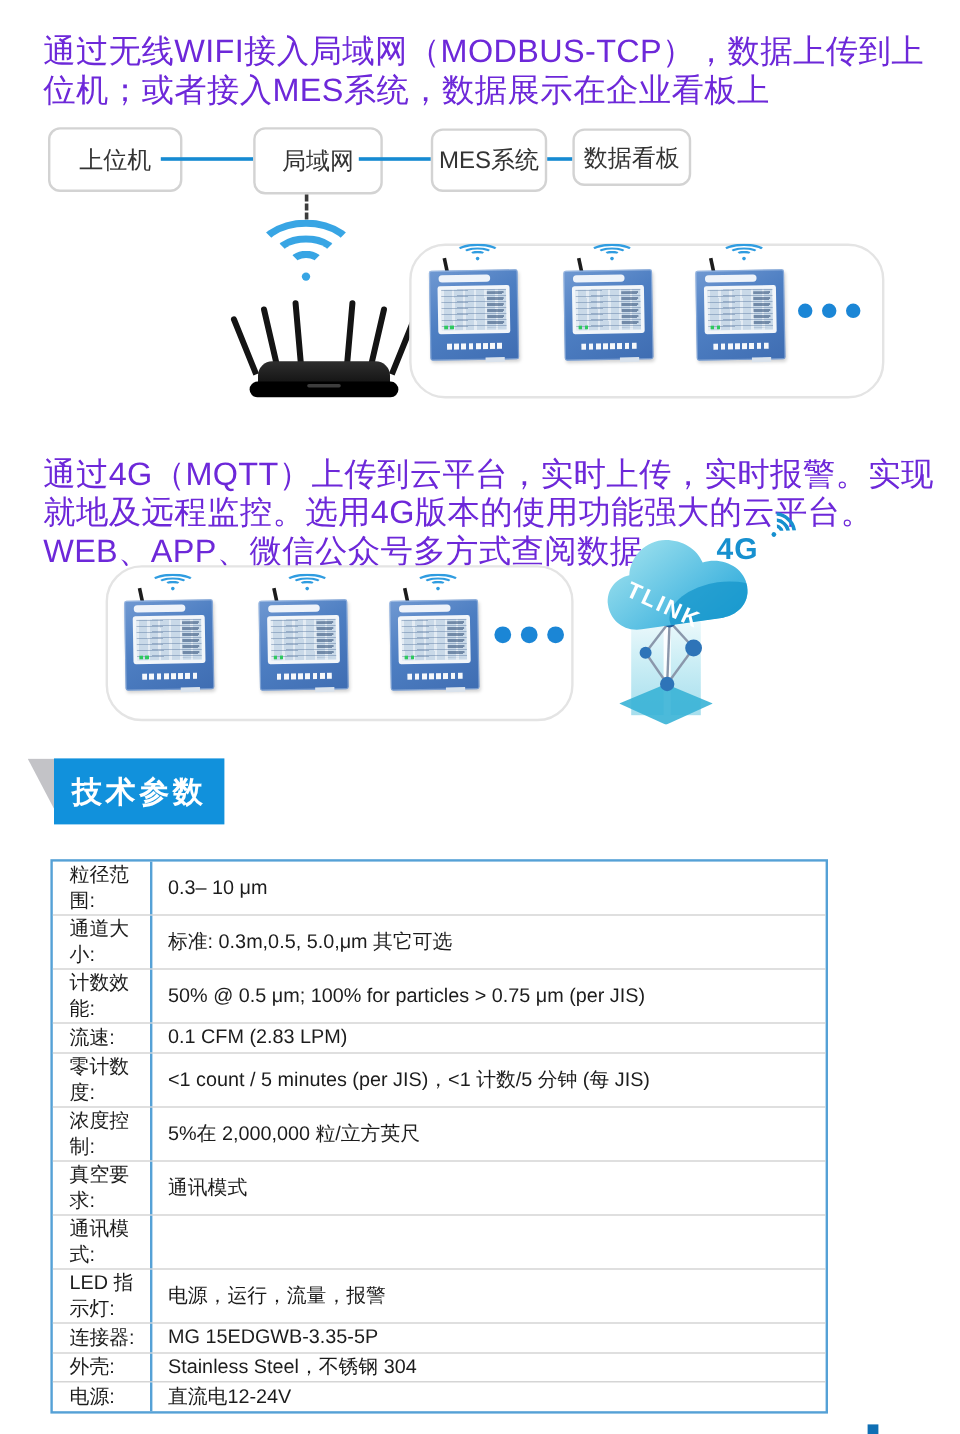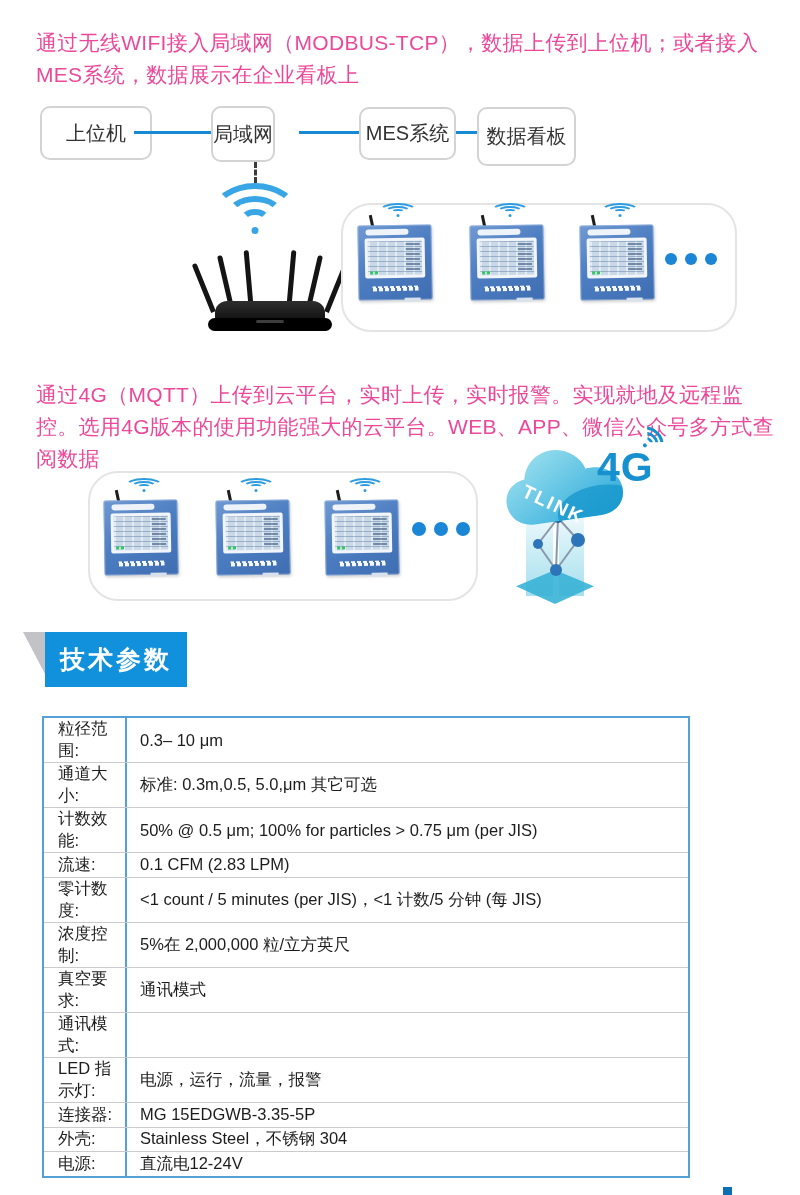--- a/index.html
+++ b/index.html
@@ -3,21 +3,21 @@
 <meta charset="utf-8">
 <style>
   * { margin:0; padding:0; box-sizing:border-box; }
   html,body { background:#fff; }
   .page {
     position:relative; width:800px; height:1195px; margin:0 auto;
     background:#fff; overflow:hidden;
     font-family:"Liberation Sans", sans-serif; color:#333;
   }
   
-  .para { position:absolute; font-size:21px; line-height:32px; color:#ec4899; font-weight:500; letter-spacing:.3px; }
+  .para { position:absolute; font-size:27px; line-height:32px; color:#6d28d9; font-weight:500; letter-spacing:.3px; }
   #intro1 { left:36px; top:27px; width:740px; }
   #intro2 { left:36px; top:360px; width:748px;margin-top:19px; }
 
   
   .fnode { position:absolute; background:#fff; border:2px solid #d3d3d3; border-radius:10px;
            display:flex; align-items:center; justify-content:center;
            font-size:20px; font-weight:500; color:#333; }
   .fline { position:absolute; top:131px; height:3px; background:#168ad2; }
   .dashline { position:absolute; left:254px; top:162px; height:21px; width:0; border-left:3px dashed #3c3c3c; }
 
@@ -78,21 +78,21 @@
   .bdots.lg span { width:14px; height:14px; }
 
   
   .cloud-svg { position:absolute; left:500px; top:438px; width:128px; height:100px; transform:rotate(-8deg); }
   .pillar { position:absolute; left:526px; top:500px; width:58px; height:96px;
             background:linear-gradient(to bottom, rgba(200,240,248,.05), rgba(150,220,235,.5) 55%, rgba(120,205,228,.65)); }
   .pillar::before { content:""; position:absolute; top:0; bottom:0; left:47%; width:10%; background:rgba(255,255,255,.9); }
   .pillar::after { content:""; position:absolute; left:-10px; right:-10px; bottom:-8px; height:34px;
             background:#39b3d6; clip-path:polygon(50% 0,100% 48%,50% 100%,0 48%); opacity:.9; }
   .molecule { position:absolute; left:528px; top:508px; width:64px; height:72px; }
-  .g4 { position:absolute; left:597px; top:444px; font-size:41px; font-weight:bold; color:#1790cf; letter-spacing:1px; }
+  .g4 { position:absolute; left:597px; top:444px; font-size:25px; font-weight:bold; color:#1790cf; letter-spacing:1px; }
   .g4wifi { left:634px; top:428px; width:30px; height:26px; --wc:#1790cf; --bw:3px; --dw:4px; transform:rotate(43deg); }
 
   
   .sec-tri  { position:absolute; left:23px; top:632px; width:22px; height:42px;
               background:#c3c3c7; clip-path:polygon(0 0,100% 0,100% 100%); }
   .sec-head { position:absolute; left:45px; top:632px; width:142px; height:55px; background:#1191dc;
               color:#fff; font-size:25px; font-weight:bold; letter-spacing:3px;
               display:flex; align-items:center; justify-content:center; }
 
   
@@ -108,25 +108,25 @@
 </style>
 </head>
 <body>
 
 <div class="page">
 
   <p class="para" id="intro1">通过无线WIFI接入局域网（MODBUS-TCP），数据上传到上位机；或者接入MES系统，数据展示在企业看板上</p>
 
   <div class="fnode" style="left:40px; top:106px; width:112px; height:54px;">上位机</div>
   <div class="fline" style="left:134px; width:77px;"></div>
-  <div class="fnode" style="left:211px; top:106px; width:64px; height:56px;">局域网</div>
+  <div class="fnode" style="left:211px; top:106px; width:108px; height:56px;">局域网</div>
   <div class="fline" style="left:299px; width:60px;"></div>
   <div class="fnode" style="left:359px; top:107px; width:97px; height:53px;">MES系统</div>
   <div class="fline" style="left:456px; width:21px;"></div>
-  <div class="fnode" style="left:477px; top:107px; width:99px; height:59px;text-align:right;">数据看板</div>
+  <div class="fnode" style="left:477px; top:107px; width:99px; height:48px;text-align:right;">数据看板</div>
 
   <div class="dashline"></div>
 
   <div class="wifi" style="left:211px; top:183px; width:88px; height:68px; --bw:6px; --dw:7px; --wc:#38a5e4;">
       <i class="a1"></i>
       <i class="a2"></i>
       <i class="a3"></i>
       <b></b>
     </div>
   <div class="router">

